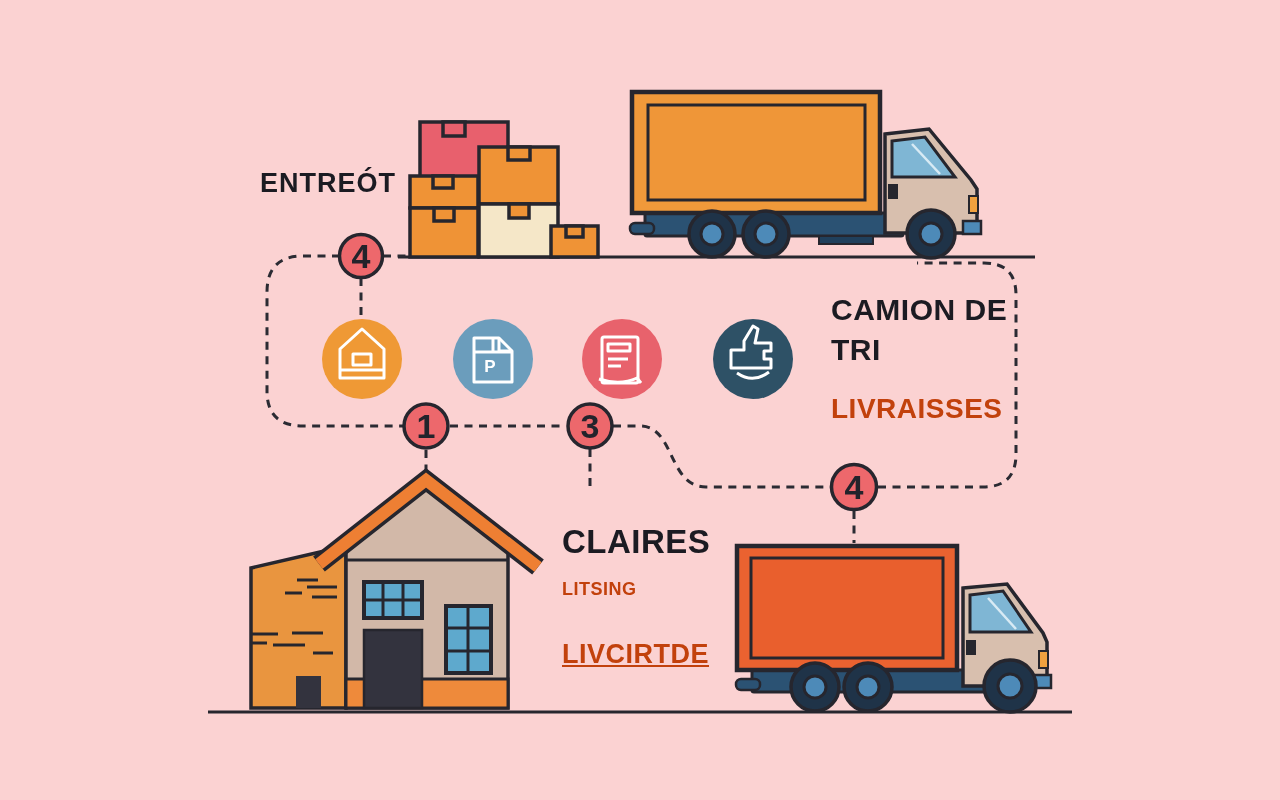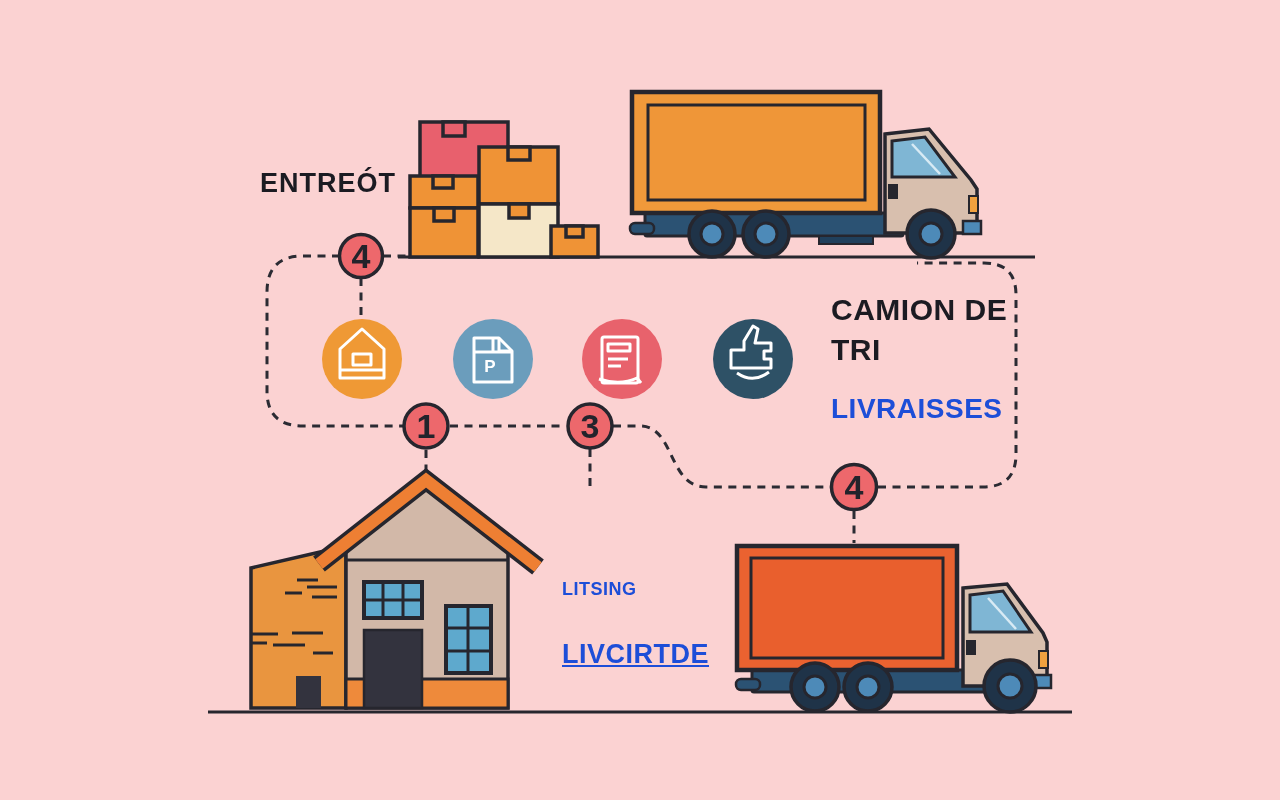--- a/index.html
+++ b/index.html
@@ -6,21 +6,21 @@
   .canvas{
     position:relative;
     width:1280px;height:800px;
     background:#fbd2d2;
     overflow:hidden;
     font-family:"Liberation Sans", sans-serif;
   }
   .canvas svg{position:absolute;left:0;top:0;}
   .label{position:absolute;font-weight:700;line-height:1.32;}
   .label-dark{color:#1b1b22;}
-  .label-slate{color:#1d4ed8;}
+  .label-slate{color:#c2410c;}
   .lbl-warehouse{left:260px;top:166px;font-size:27px;letter-spacing:1px;}
   .lbl-sorting{left:831px;top:290px;font-size:30px;width:180px;letter-spacing:.5px;}
   .lbl-sorting-sub{left:831px;top:391px;font-size:28px;letter-spacing:.5px;}
   .lbl-claires{left:562px;top:520px;font-size:33px;letter-spacing:.5px;}
   .lbl-litsing{left:562px;top:578px;font-size:18px;letter-spacing:.5px;}
   .lbl-livcirtde{left:562px;top:637px;font-size:27px;letter-spacing:.5px;text-decoration:underline;}
   .stepnum{font:700 34px "Liberation Sans",sans-serif;fill:#23232b;}
   .iconletter{font:700 17px "Liberation Sans",sans-serif;fill:#ffffff;}
 </style>
 </head>
@@ -191,16 +191,17 @@
     <g>
       <circle cx="854" cy="487" r="22.5" fill="#ed686c" stroke="#26262e" stroke-width="3.5"></circle>
       <text x="854" y="499" text-anchor="middle" class="stepnum">4</text>
     </g>
   </g>
 </svg>
 
   <div class="label label-dark lbl-warehouse">ENTREÓT</div>
   <div class="label label-dark lbl-sorting">CAMION DE TRI</div>
   <div class="label label-slate lbl-sorting-sub">LIVRAISSES</div>
+  <div class="label label-dark lbl-claires">CLAIRES</div>
   <div class="label label-slate lbl-litsing">LITSING</div>
   <div class="label label-slate lbl-livcirtde">LIVCIRTDE</div>
 
 </div>
 
 </body></html>

